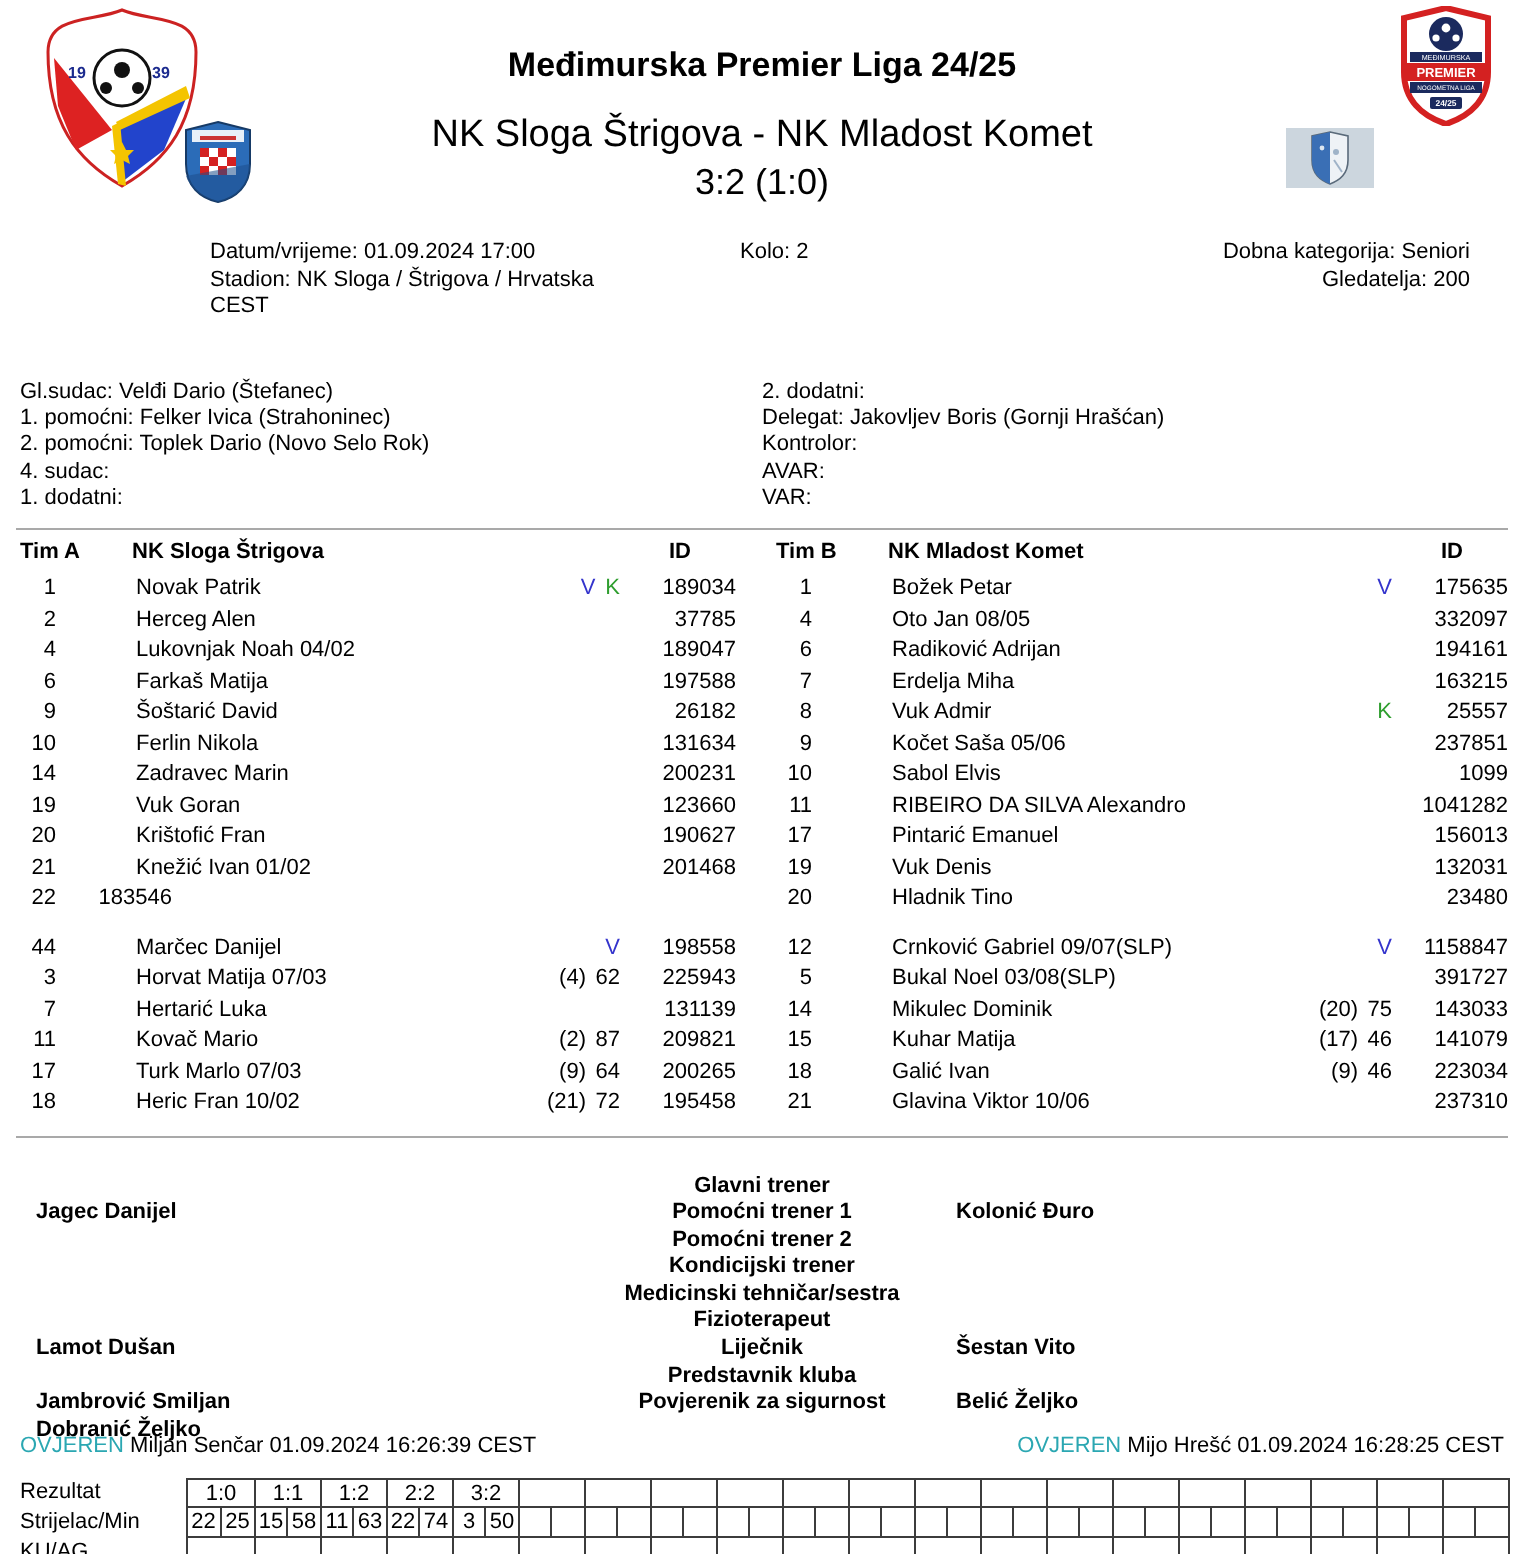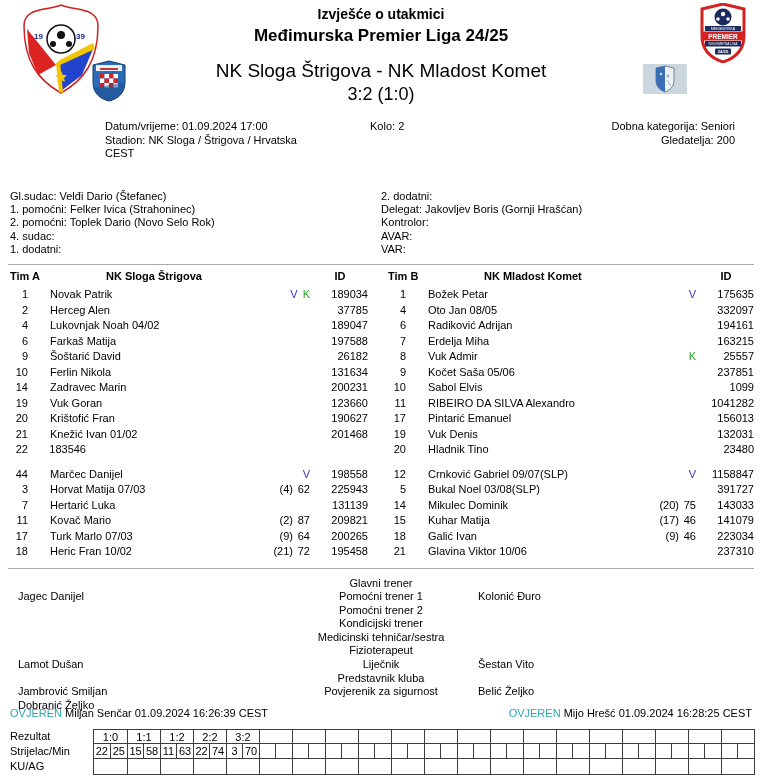--- a/index.html
+++ b/index.html
@@ -8,21 +8,21 @@
     width:762px; height:777px; overflow:hidden;
     font-family:"Liberation Sans", sans-serif;
     font-size:11px; color:#000;
   }
   .page { position:relative; width:762px; height:777px; }
 
   
   .header { position:relative; height:112px; }
   .titles { position:absolute; left:0; right:0; top:6px; text-align:center; }
   .t-report { font-size:14px; font-weight:bold; }
-  .t-league { font-size:17px; font-weight:bold; margin-top:4px; }
+  .t-league { font-size:17px; font-weight:bold; margin-top:17px; }
   .t-match  { font-size:19px; font-weight:normal; margin-top:14px;text-align:center; }
   .t-score  { font-size:18px; font-weight:normal; margin-top:2px; }
   .logo-mns    { position:absolute; left:20px;  top:3px; }
   .logo-sloga  { position:absolute; left:92px;  top:60px; }
   .logo-pl     { position:absolute; left:698px; top:3px; }
   .logo-komet  { position:absolute; left:643px; top:64px; }
 
   
   .info { position:relative; height:50px; margin-top:8px; line-height:13.5px; }
   .info-a { position:absolute; left:105px; top:0; }
@@ -33,37 +33,37 @@
   .officials { display:flex; margin:20px 10px 0 10px; }
   .off-col { width:50%; line-height:13.2px; }
 
   .divider { border-top:1px solid #a9a9a9; margin:8px 8px 0 8px; }
 
   
   .teams { display:flex; margin:5px 8px 0 10px; }
   .team-a { width:358px; }
   .team-spacer { width:20px; }
   .team-b { flex:1; }
-  .th { display:flex; font-weight:bold; height:17px; align-items:flex-start;gap:40px; }
+  .th { display:flex; font-weight:bold; height:17px; align-items:flex-start; }
   .th-label { width:56px; }
   .th-name { flex:1; }
   .th-id { width:56px; text-align:center; }
   .prow { display:flex; height:15.5px; line-height:15.5px; }
   .num { width:18px; text-align:right; }
-  .pname { flex:1; margin-left:2px; white-space:nowrap; overflow:hidden;padding-left:20px; }
+  .pname { flex:1; margin-left:20px; white-space:nowrap; overflow:hidden;padding-left:20px; }
   .marks { display:flex; justify-content:flex-end; align-items:baseline; }
   .came { min-width:26px; text-align:right; }
   .pmin { min-width:17px; text-align:right; }
   .mv { color:var(--mark-v,#3434cc); margin-left:5px; }
   .mk { color:var(--mark-k,#2f9e2f); margin-left:5px; }
   .pid { width:58px; text-align:right; }
   .subs { margin-top:9px; }
 
   
-  .staff { margin:8px 8px 0 8px; border-top:1px solid #a9a9a9; padding-top:8px; }
+  .staff { margin:8px 8px 0 8px; border-top:1px solid #a9a9a9; padding-top:18px;font-weight:bold; }
   .staff-row { position:relative; height:13.6px; line-height:13.6px; }
   .staff-left  { position:absolute; left:10px; }
   .staff-role  { text-align:center; width:100%; }
   .staff-right { position:absolute; left:470px; }
 
   
   .cert { display:flex; justify-content:space-between; margin:8px 10px 0 10px; height:14px; }
   .cert-status { color:var(--teal,#2ba7b2); }
 
   
@@ -117,21 +117,20 @@
             <rect x="21.5" y="18.5" width="4.5" height="4.5" fill="#d42121"></rect>
           <rect x="8" y="23" width="4.5" height="4.5" fill="#d42121"></rect>
             <rect x="12.5" y="23" width="4.5" height="4.5" fill="#fff"></rect>
             <rect x="17" y="23" width="4.5" height="4.5" fill="#d42121"></rect>
             <rect x="21.5" y="23" width="4.5" height="4.5" fill="#fff"></rect>
         </g>
         <path d="M1,28 L33,22 L33,23 C33,33 26,39 17,41 C9,39 3,34 1,28 Z" fill="#1d4f8c" opacity="0.55"></path>
       </svg>
     </span>
     <div class="titles">
-      <div class="t-report">Izvješće o utakmici</div>
       <div class="t-league">Međimurska Premier Liga 24/25</div>
       <div class="t-match">NK Sloga Štrigova - NK Mladost Komet</div>
       <div class="t-score">3:2 (1:0)</div>
     </div>
     <span class="logo-pl">
       <svg width="50" height="60" viewBox="0 0 50 60">
         <path d="M25,1 L46,6 L46,33 C46,47 37,55 25,59 C13,55 4,47 4,33 L4,6 Z" fill="#ffffff" stroke="#d42121" stroke-width="3"></path>
         <circle cx="25" cy="14" r="8.5" fill="#1b2a5e"></circle>
         <circle cx="25" cy="11" r="2.2" fill="#fff"></circle>
         <circle cx="20" cy="16" r="1.8" fill="#fff"></circle>
@@ -535,21 +534,21 @@
           <div class="rt-pair">
             <div class="rt-half l">22</div>
             <div class="rt-half">74</div>
           </div>
           <div class="rt-cell rt-ku"></div>
         </div>
         <div class="rt-col">
           <div class="rt-res">3:2</div>
           <div class="rt-pair">
             <div class="rt-half l">3</div>
-            <div class="rt-half">70</div>
+            <div class="rt-half">50</div>
           </div>
           <div class="rt-cell rt-ku"></div>
         </div>
         <div class="rt-col">
           <div class="rt-res"></div>
           <div class="rt-pair">
             <div class="rt-half l"></div>
             <div class="rt-half"></div>
           </div>
           <div class="rt-cell rt-ku"></div>

